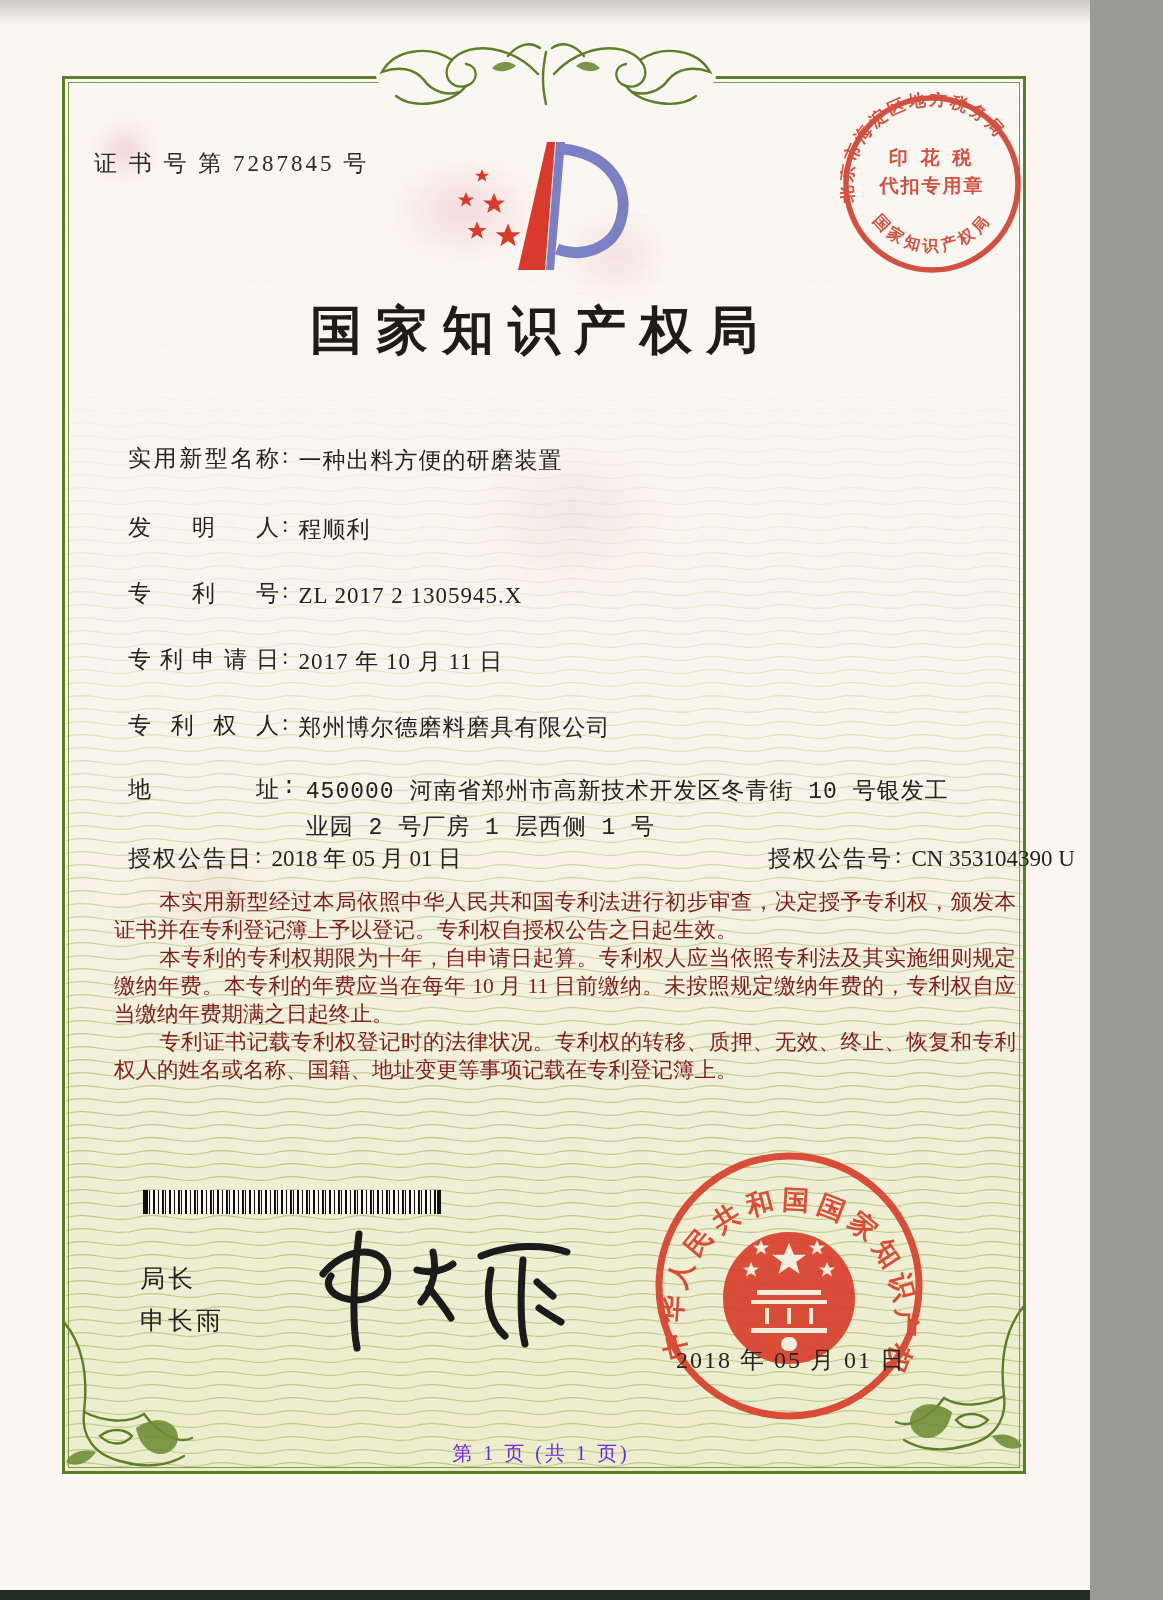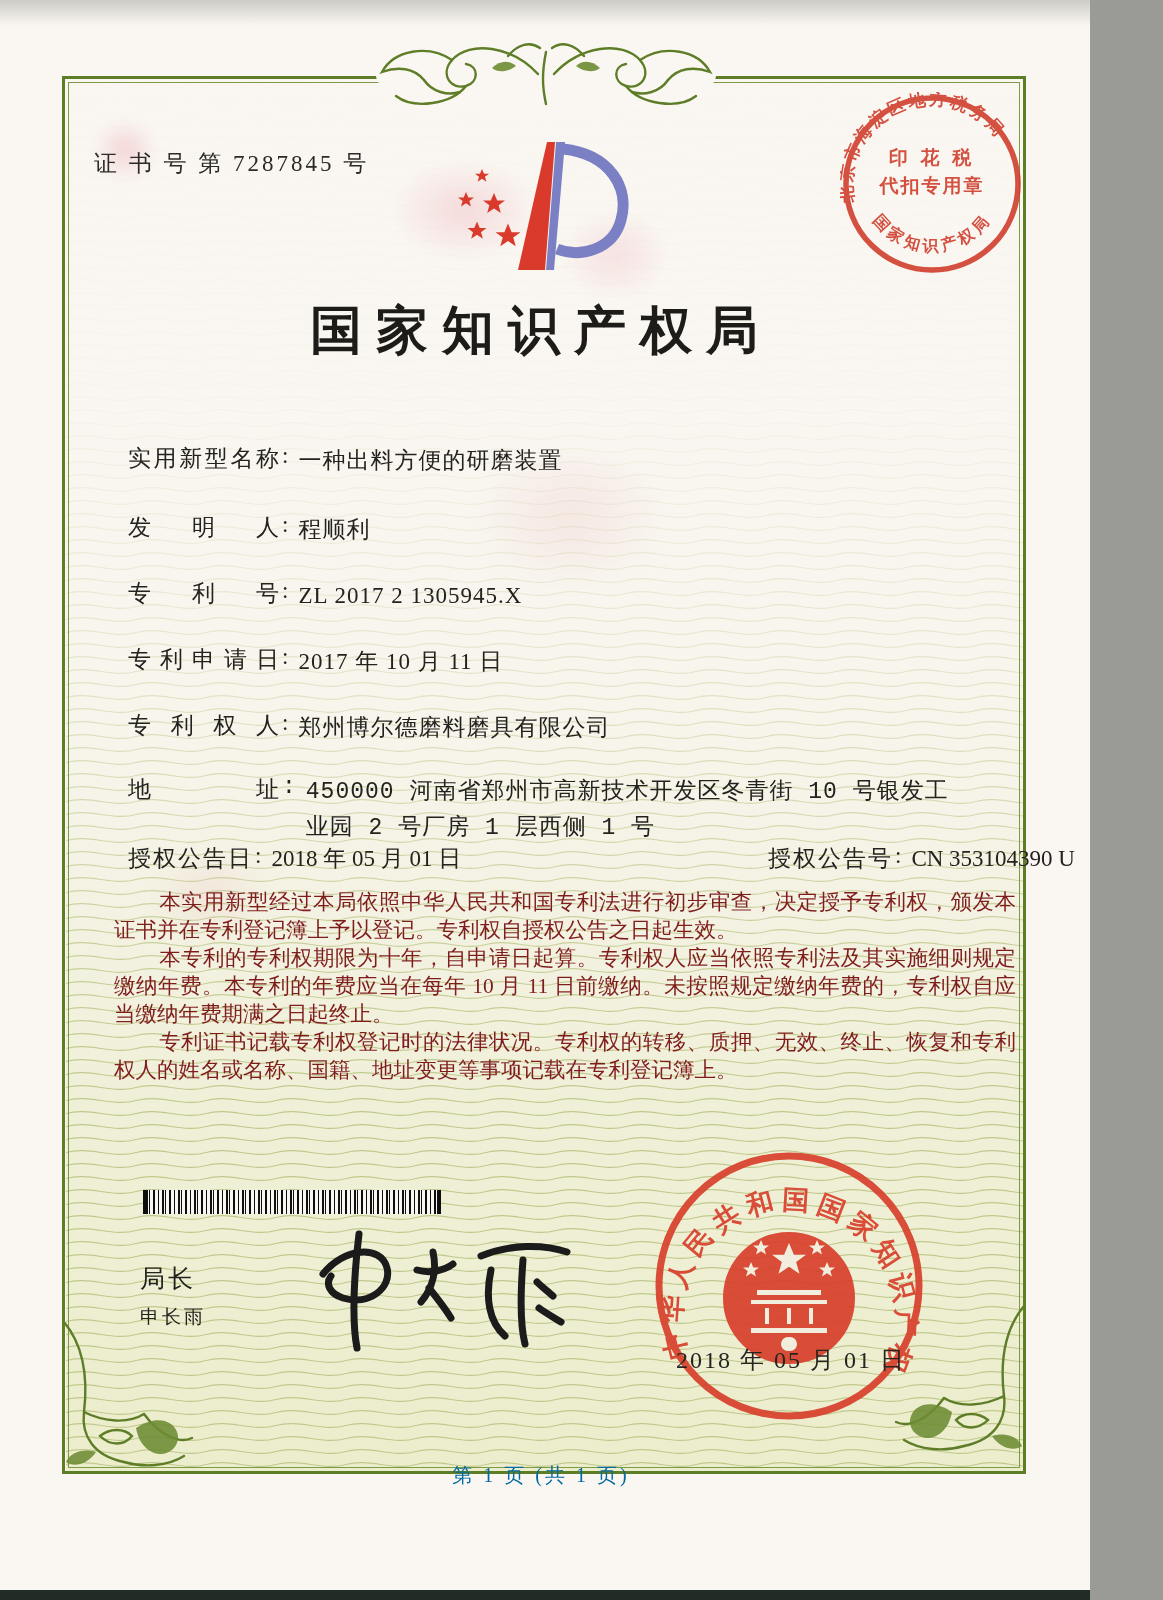--- a/index.html
+++ b/index.html
@@ -43,27 +43,27 @@
   .paras{position:absolute;left:114px;top:888px;width:902px;font-size:21.5px;
     line-height:28px;text-align:justify;color:#7f1d1d;}
   .paras p{margin:0;text-indent:2.1em;}
 
   .barcode{position:absolute;left:143px;top:1190px;width:292px;height:24px;
     background:repeating-linear-gradient(90deg,#0e0e0e 0 2px,#f8f7f2 2px 3px,#0e0e0e 3px 4px,
       #f8f7f2 4px 7px,#0e0e0e 7px 9px,#f8f7f2 9px 12px,#0e0e0e 12px 13px,#f8f7f2 13px 16px);
     border-left:3px solid #0e0e0e;border-right:3px solid #0e0e0e;}
 
   .juzhang{position:absolute;left:140px;top:1262px;font-size:25px;letter-spacing:3px;color:#23211d;}
-  .juzhang-name{position:absolute;left:140px;top:1304px;font-size:19px;letter-spacing:3px;color:#23211d;}
+  .juzhang-name{position:absolute;left:140px;top:1304px;font-size:25px;letter-spacing:3px;color:#23211d;}
   .signature{position:absolute;left:285px;top:1226px;}
   .seal-main{position:absolute;left:653px;top:1150px;}
   .seal-date{position:absolute;left:676px;top:1344px;font-size:24px;letter-spacing:2px;
     color:#262420;z-index:5;}
   .footer{position:absolute;left:62px;top:1440px;width:958px;text-align:center;
-    font-size:20px;letter-spacing:3px;color:#0369a1;margin-top:22px;}
+    font-size:20px;letter-spacing:3px;color:#6d28d9;}
   .seal-tax{position:absolute;left:840px;top:92px;}
   .ornament-top{position:absolute;left:352px;top:26px;}
   .flourish{position:absolute;}
 </style>
 </head>
 <body>
 
 <div class="scan">
   <div class="paper"></div>
   <div class="dark-band"></div>

